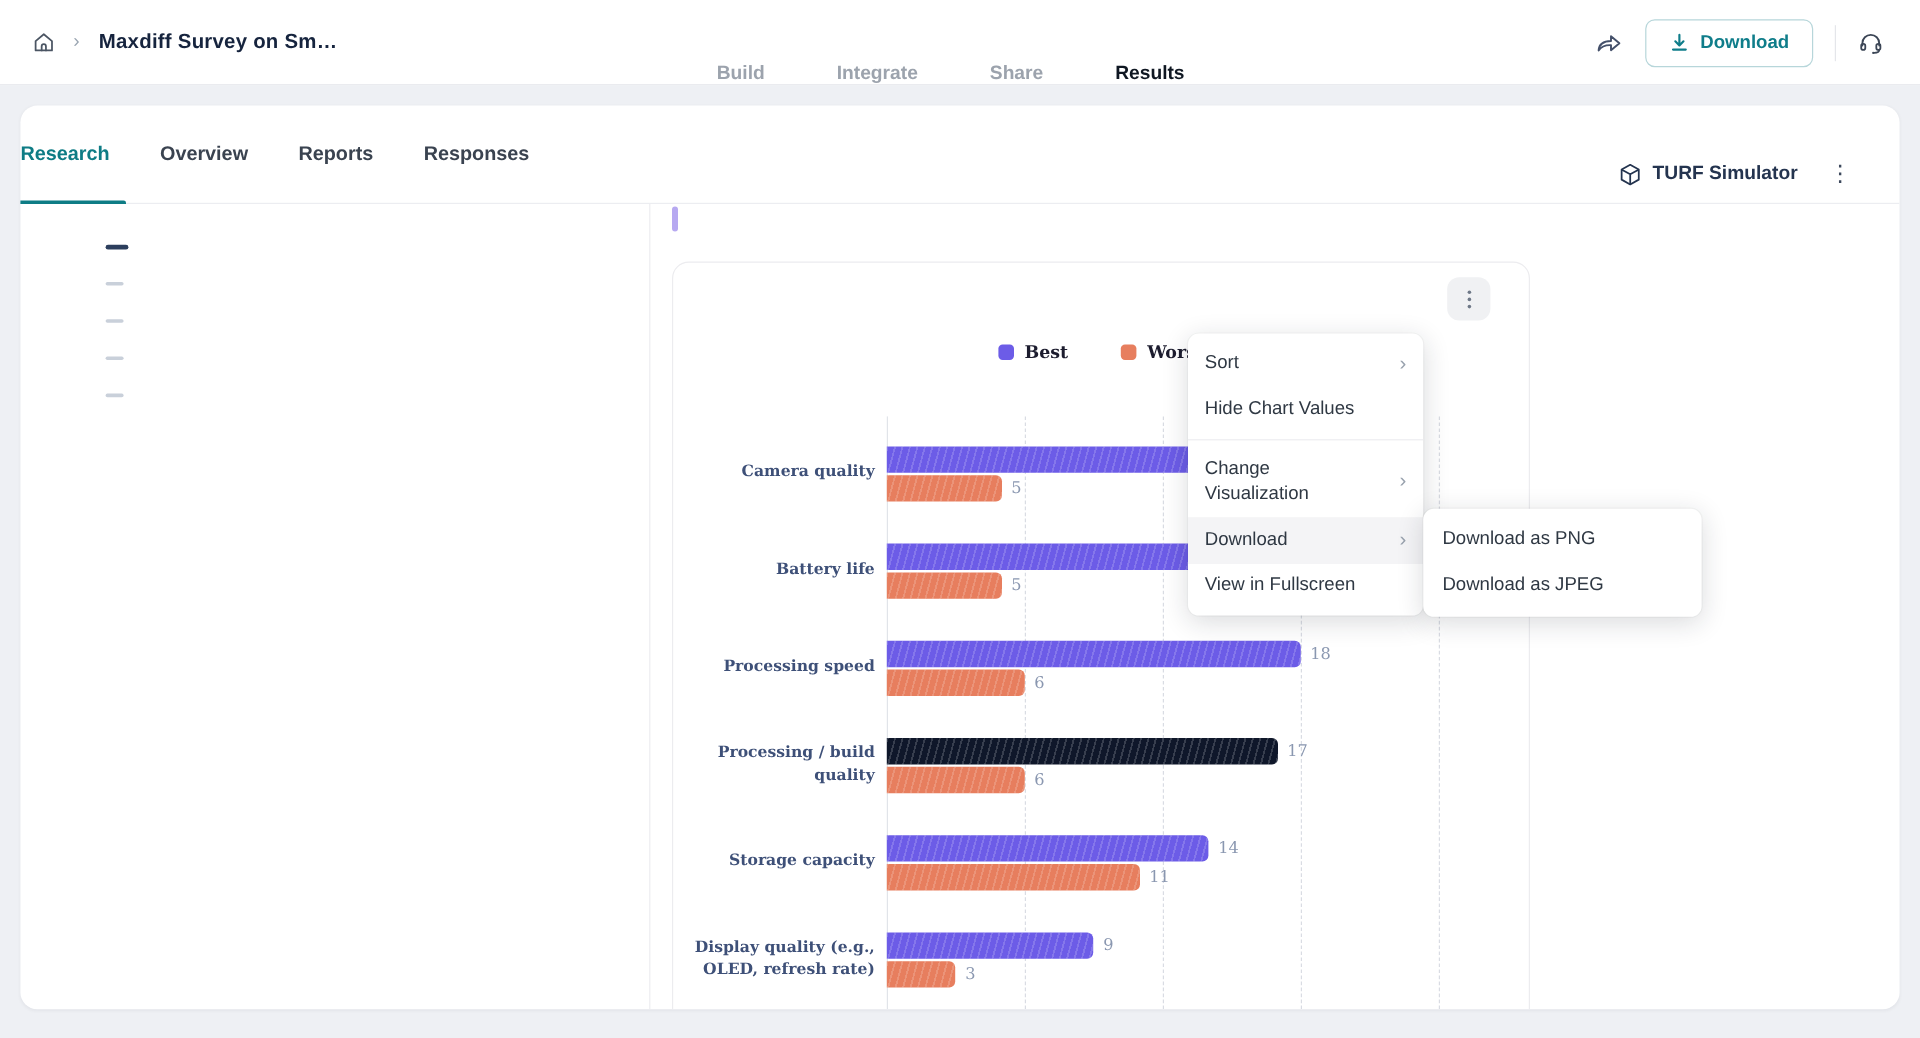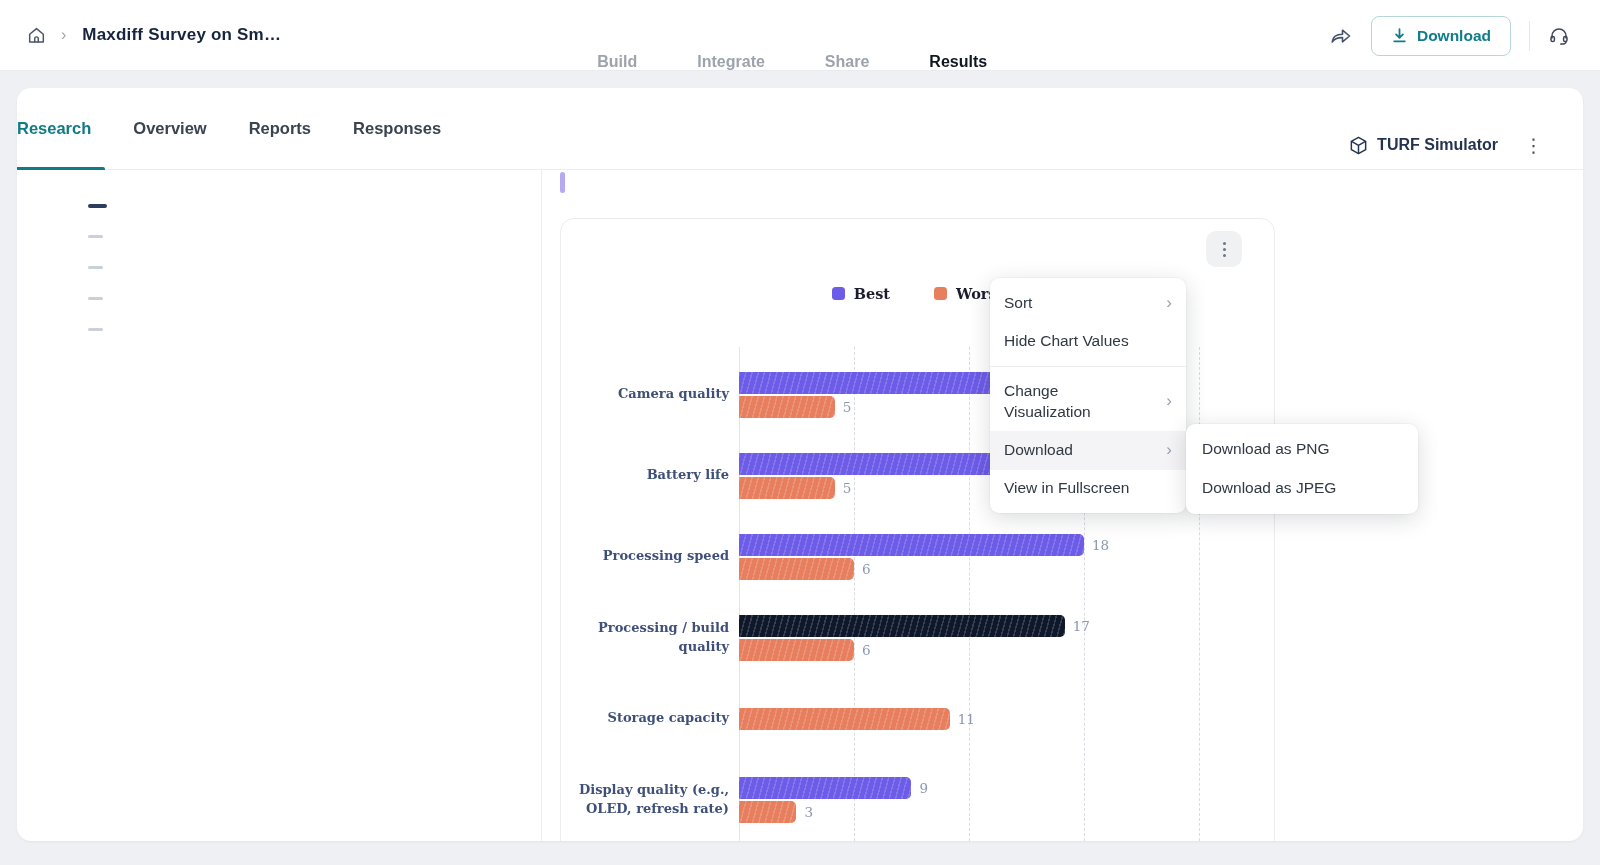--- a/index.html
+++ b/index.html
@@ -234,20 +234,23 @@
                   <span class="bar-val">17</span>
                 </div>
                 <div class="bar" style="width: 24%; background: rgb(231, 126, 94);">
                   <span class="bar-val">6</span>
                 </div>
               </div>
             </div>
             <div class="crow">
               <div class="crow-label">Storage capacity</div>
               <div class="crow-bars">
+                <div class="bar" style="width: 56%; background: rgb(108, 92, 231);">
+                  <span class="bar-val">14</span>
+                </div>
                 <div class="bar" style="width: 44%; background: rgb(231, 126, 94);">
                   <span class="bar-val">11</span>
                 </div>
               </div>
             </div>
             <div class="crow">
               <div class="crow-label">Display quality (e.g., OLED, refresh rate)</div>
               <div class="crow-bars">
                 <div class="bar" style="width: 36%; background: rgb(108, 92, 231);">
                   <span class="bar-val">9</span>

